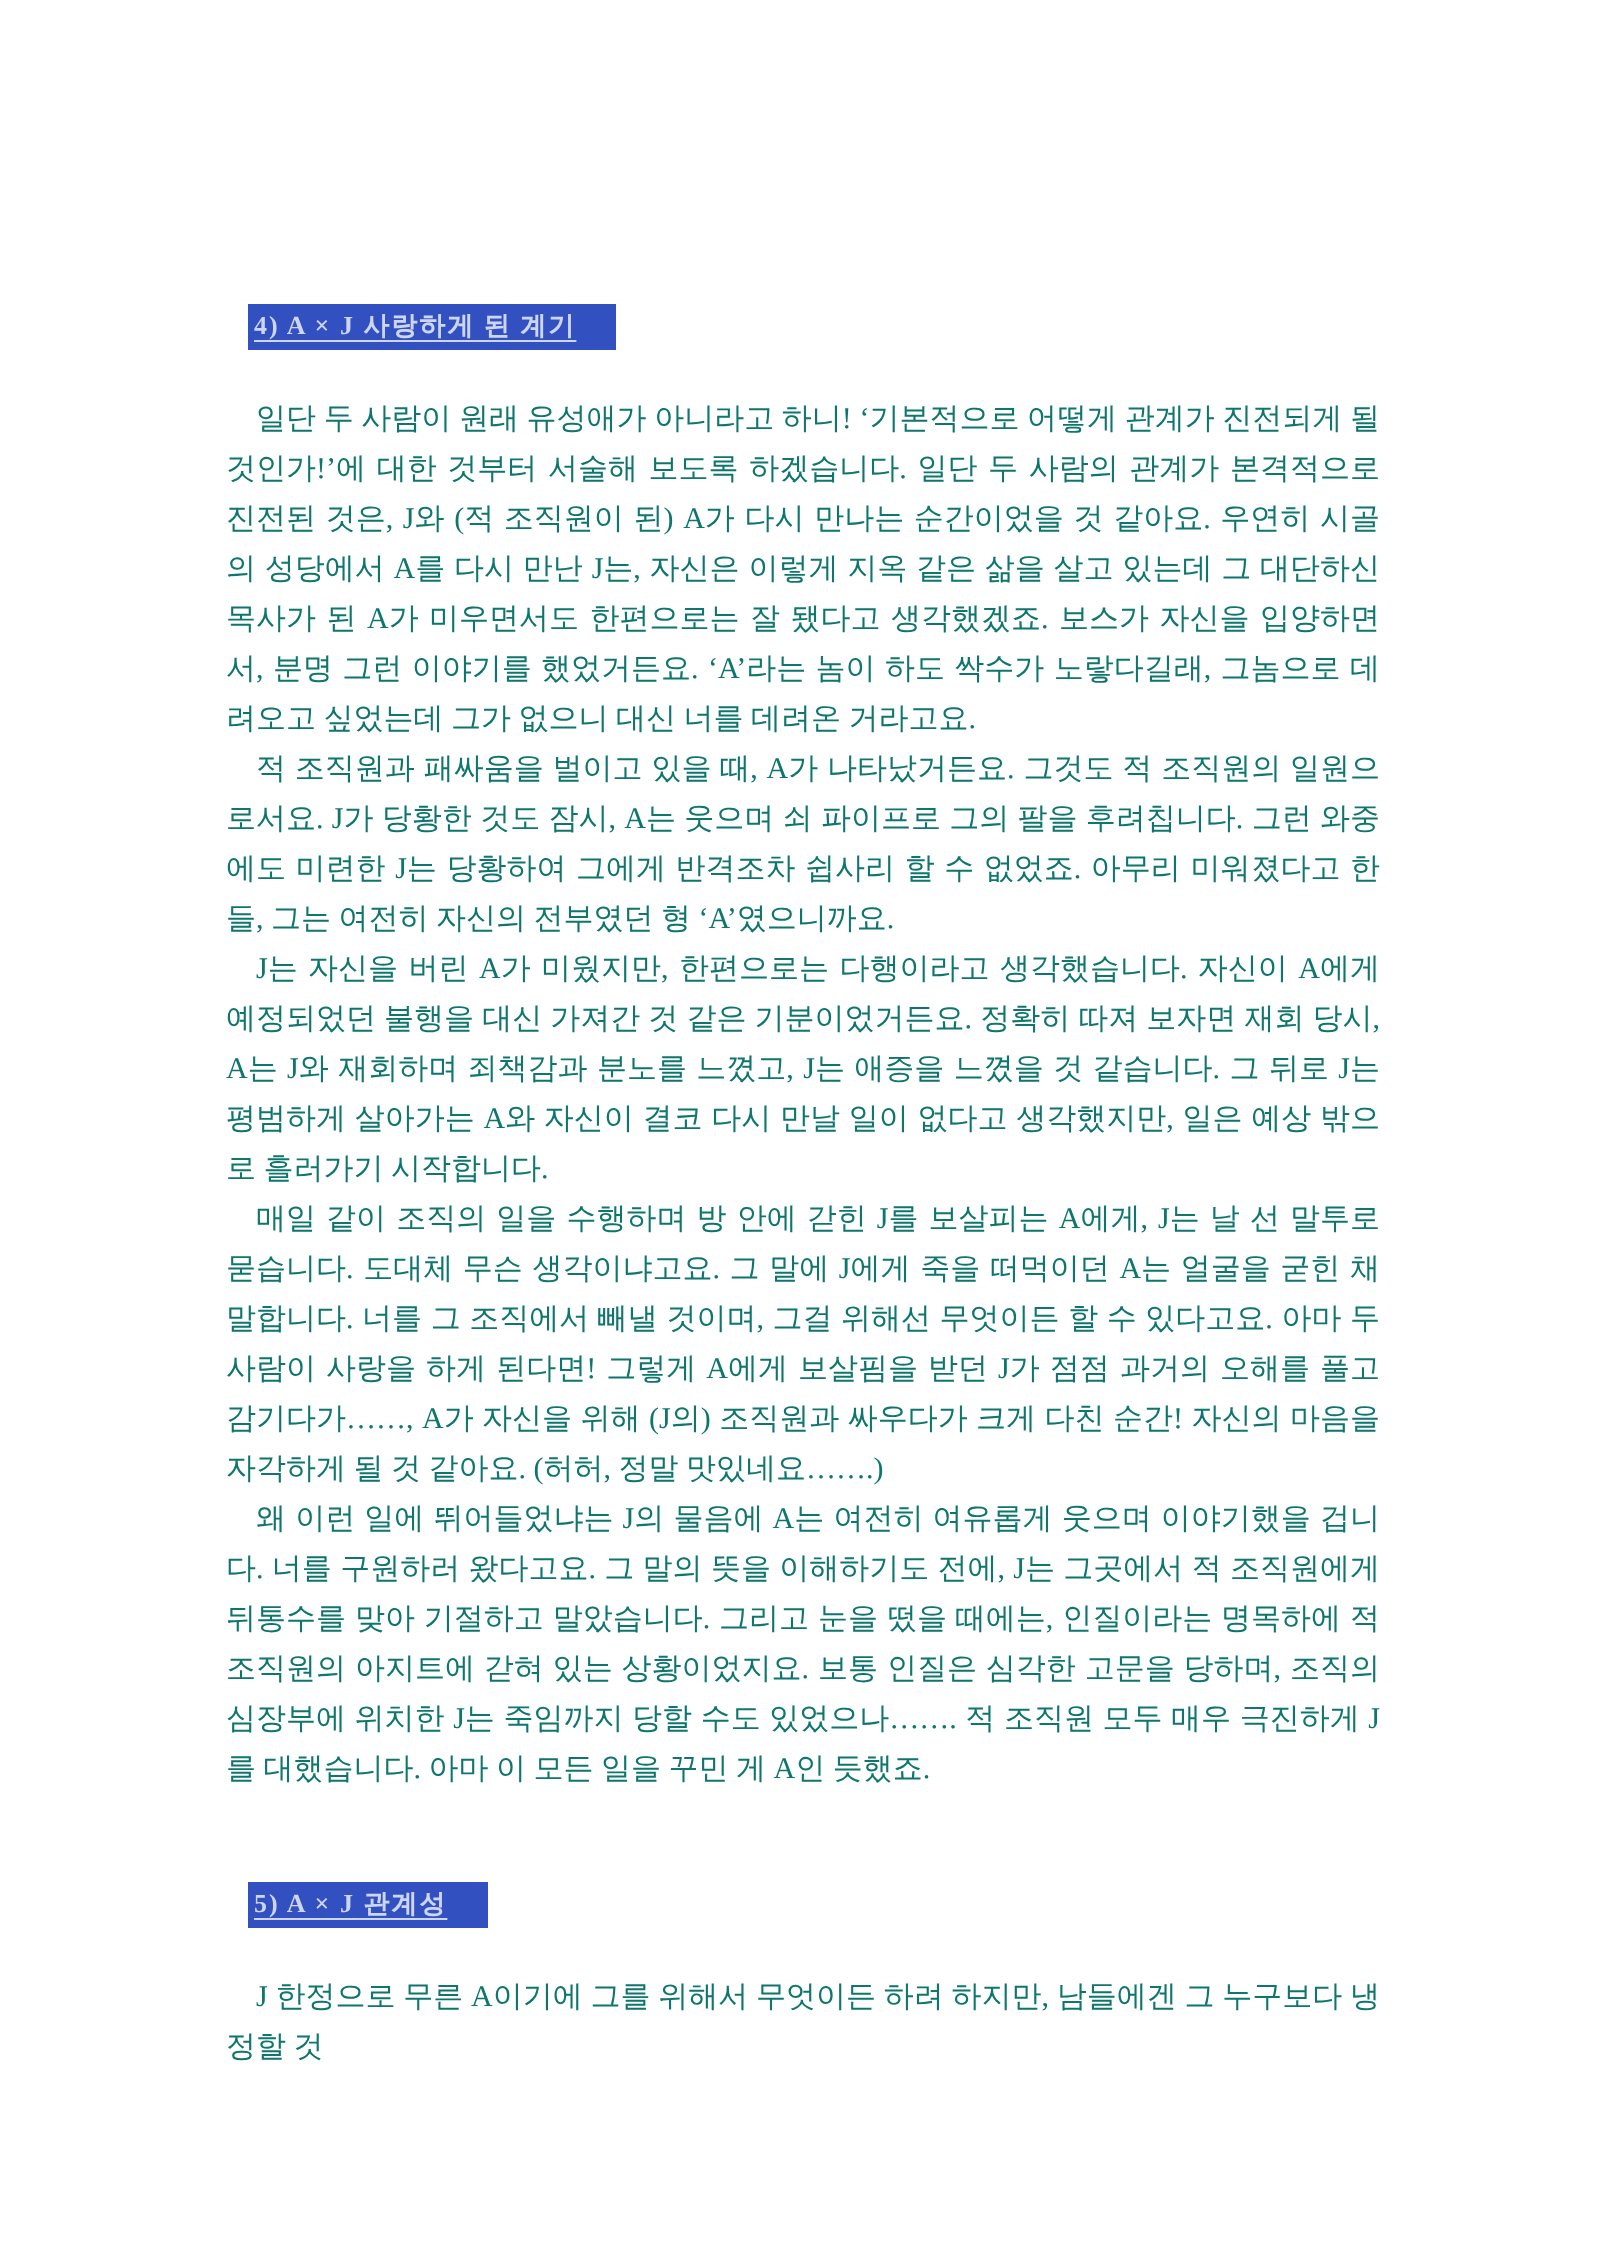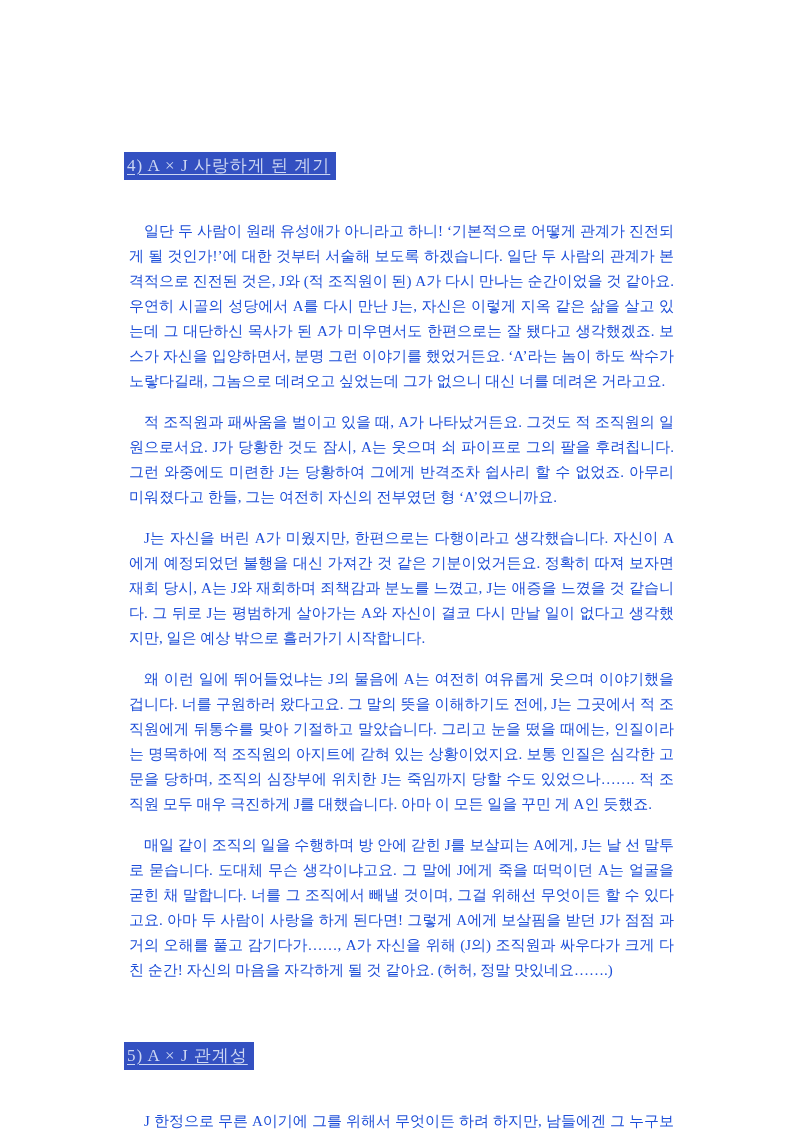--- a/index.html
+++ b/index.html
@@ -18,55 +18,55 @@
     height: 1132px;
     padding: 152px 110px 0 113px;
     background: #ffffff;
     overflow: hidden;
   }
   .section {
     margin: 0;
   }
   .heading {
     display: inline-block;
-    font-size: 17px;
-    font-weight: 400;
+    font-size: 13px;
+    font-weight: 700;
     letter-spacing: 1px;
     background: #3350c1;
     color: #ccd6f2;
     text-decoration: underline;
     text-underline-offset: 3px;
-    padding: 2px 6px 3px 3px;
+    padding: 2px 20px 3px 3px;
     margin: 0 0 23px 11px;
   }
   .section-relationship .heading {
     margin-top: 43px;
   }
   .para {
-    margin: 16px;
+    margin: 0;
     font-size: 15px;
     line-height: 25px;
-    color: #1d4ed8;
+    color: #0f766e;
     text-align: justify;
     text-indent: 15px;
     word-break: break-all;
   }
 </style>
 </head>
 <body>
 
 <div class="page">
 
   <section class="section section-love-origin">
     <h2 class="heading">4) A × J 사랑하게 된 계기</h2>
     <p class="para">일단 두 사람이 원래 유성애가 아니라고 하니! ‘기본적으로 어떻게 관계가 진전되게 될 것인가!’에 대한 것부터 서술해 보도록 하겠습니다. 일단 두 사람의 관계가 본격적으로 진전된 것은, J와 (적 조직원이 된) A가 다시 만나는 순간이었을 것 같아요. 우연히 시골의 성당에서 A를 다시 만난 J는, 자신은 이렇게 지옥 같은 삶을 살고 있는데 그 대단하신 목사가 된 A가 미우면서도 한편으로는 잘 됐다고 생각했겠죠. 보스가 자신을 입양하면서, 분명 그런 이야기를 했었거든요. ‘A’라는 놈이 하도 싹수가 노랗다길래, 그놈으로 데려오고 싶었는데 그가 없으니 대신 너를 데려온 거라고요.</p>
     <p class="para">적 조직원과 패싸움을 벌이고 있을 때, A가 나타났거든요. 그것도 적 조직원의 일원으로서요. J가 당황한 것도 잠시, A는 웃으며 쇠 파이프로 그의 팔을 후려칩니다. 그런 와중에도 미련한 J는 당황하여 그에게 반격조차 쉽사리 할 수 없었죠. 아무리 미워졌다고 한들, 그는 여전히 자신의 전부였던 형 ‘A’였으니까요.</p>
     <p class="para">J는 자신을 버린 A가 미웠지만, 한편으로는 다행이라고 생각했습니다. 자신이 A에게 예정되었던 불행을 대신 가져간 것 같은 기분이었거든요. 정확히 따져 보자면 재회 당시, A는 J와 재회하며 죄책감과 분노를 느꼈고, J는 애증을 느꼈을 것 같습니다. 그 뒤로 J는 평범하게 살아가는 A와 자신이 결코 다시 만날 일이 없다고 생각했지만, 일은 예상 밖으로 흘러가기 시작합니다.</p>
+    <p class="para">매일 같이 조직의 일을 수행하며 방 안에 갇힌 J를 보살피는 A에게, J는 날 선 말투로 묻습니다. 도대체 무슨 생각이냐고요. 그 말에 J에게 죽을 떠먹이던 A는 얼굴을 굳힌 채 말합니다. 너를 그 조직에서 빼낼 것이며, 그걸 위해선 무엇이든 할 수 있다고요. 아마 두 사람이 사랑을 하게 된다면! 그렇게 A에게 보살핌을 받던 J가 점점 과거의 오해를 풀고 감기다가……, A가 자신을 위해 (J의) 조직원과 싸우다가 크게 다친 순간! 자신의 마음을 자각하게 될 것 같아요. (허허, 정말 맛있네요…….)</p>
     <p class="para">왜 이런 일에 뛰어들었냐는 J의 물음에 A는 여전히 여유롭게 웃으며 이야기했을 겁니다. 너를 구원하러 왔다고요. 그 말의 뜻을 이해하기도 전에, J는 그곳에서 적 조직원에게 뒤통수를 맞아 기절하고 말았습니다. 그리고 눈을 떴을 때에는, 인질이라는 명목하에 적 조직원의 아지트에 갇혀 있는 상황이었지요. 보통 인질은 심각한 고문을 당하며, 조직의 심장부에 위치한 J는 죽임까지 당할 수도 있었으나……. 적 조직원 모두 매우 극진하게 J를 대했습니다. 아마 이 모든 일을 꾸민 게 A인 듯했죠.</p>
-    <p class="para">매일 같이 조직의 일을 수행하며 방 안에 갇힌 J를 보살피는 A에게, J는 날 선 말투로 묻습니다. 도대체 무슨 생각이냐고요. 그 말에 J에게 죽을 떠먹이던 A는 얼굴을 굳힌 채 말합니다. 너를 그 조직에서 빼낼 것이며, 그걸 위해선 무엇이든 할 수 있다고요. 아마 두 사람이 사랑을 하게 된다면! 그렇게 A에게 보살핌을 받던 J가 점점 과거의 오해를 풀고 감기다가……, A가 자신을 위해 (J의) 조직원과 싸우다가 크게 다친 순간! 자신의 마음을 자각하게 될 것 같아요. (허허, 정말 맛있네요…….)</p>
   </section>
 
   <section class="section section-relationship">
     <h2 class="heading">5) A × J 관계성</h2>
     <p class="para">J 한정으로 무른 A이기에 그를 위해서 무엇이든 하려 하지만, 남들에겐 그 누구보다 냉정할 것</p>
   </section>
 
 </div>
 
 </body></html>

